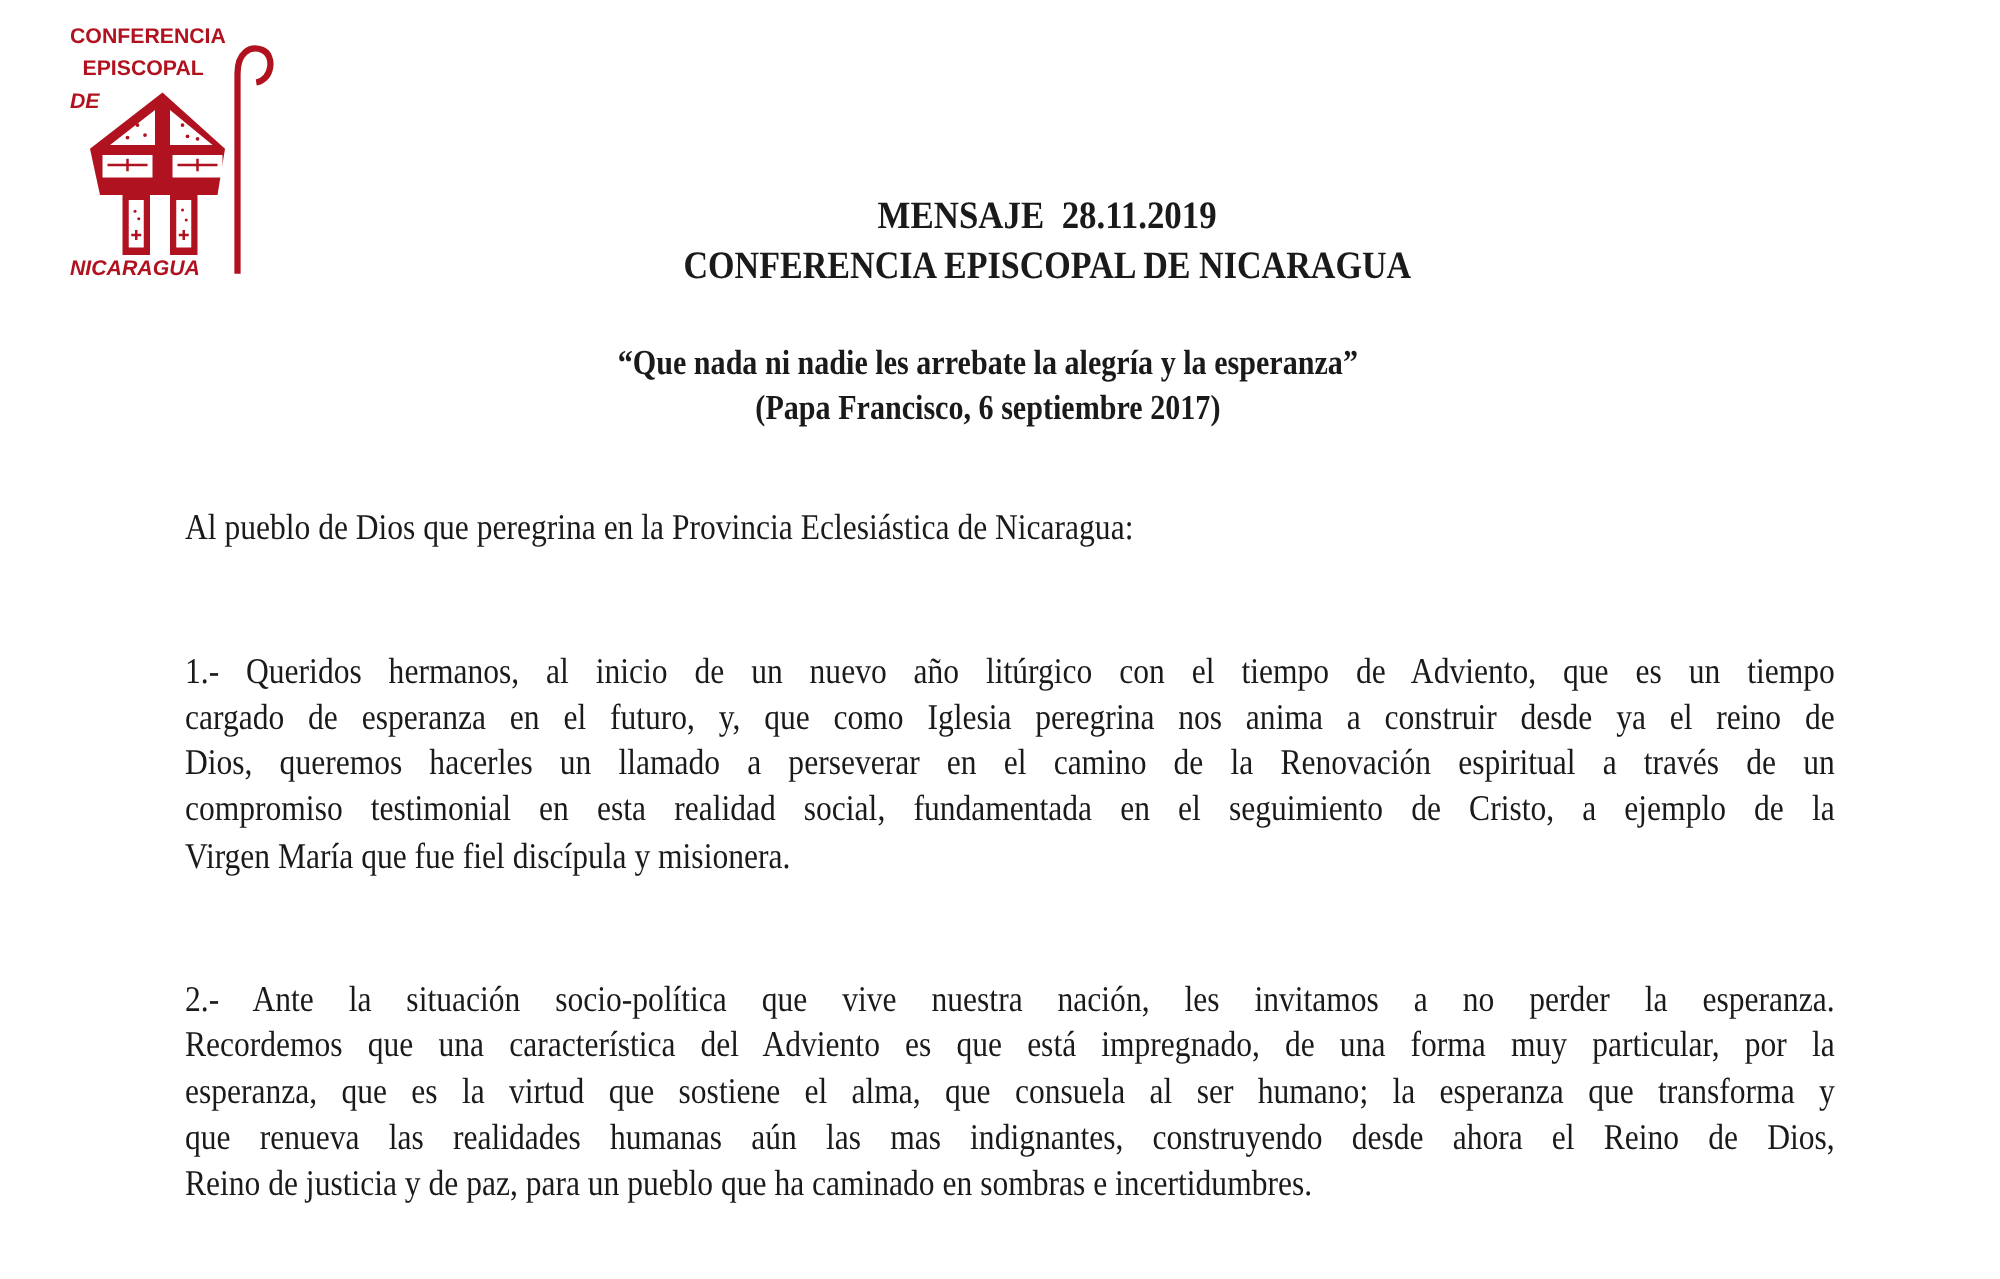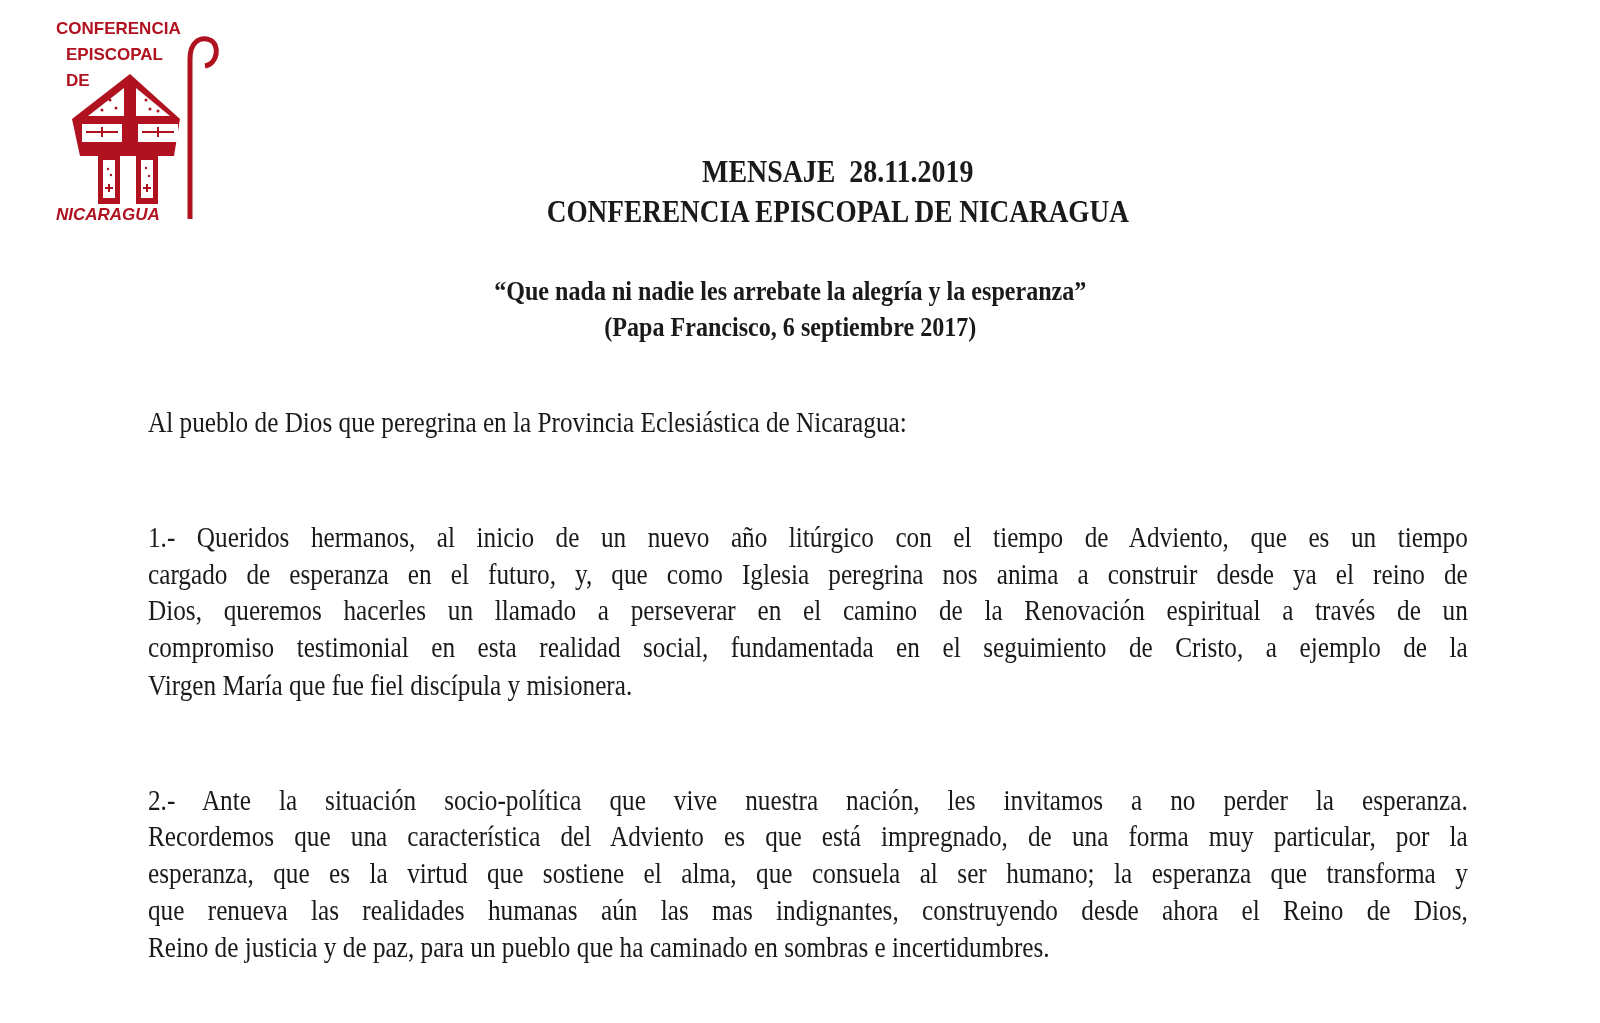--- a/index.html
+++ b/index.html
@@ -109,21 +109,21 @@
       <rect x="96" y="170" width="2" height="8"></rect>
         <rect x="93" y="173" width="8" height="2"></rect>
       <circle cx="58" cy="155" r="1.2"></circle>
         <circle cx="61" cy="161" r="1.2"></circle>
       <circle cx="96" cy="154" r="1.2"></circle>
         <circle cx="99" cy="162" r="1.2"></circle>
     </g>
   </svg>
   <div class="logo-text" style="left:6px; top:6px;">CONFERENCIA</div>
   <div class="logo-text" style="left:16px; top:32px;">EPISCOPAL</div>
-  <div class="logo-text" style="left:16px; top:58px;">DE</div>
+  <div class="logo-text" style="left:6px; top:58px;font-style:italic;">DE</div>
   <div class="logo-text" style="left:6px; top:192px;font-style:italic;">NICARAGUA</div>
 </div>
 
 <div class="title-line" style="top:154px; font-size:31px; left:38px;">
   <span style="transform: scaleX(0.9); white-space: pre;">MENSAJE  28.11.2019</span>
 </div>
 <div class="title-line" style="top:194px; font-size:31px; left:38px;">
   <span style="transform: scaleX(0.88);">CONFERENCIA EPISCOPAL DE NICARAGUA</span>
 </div>
 

